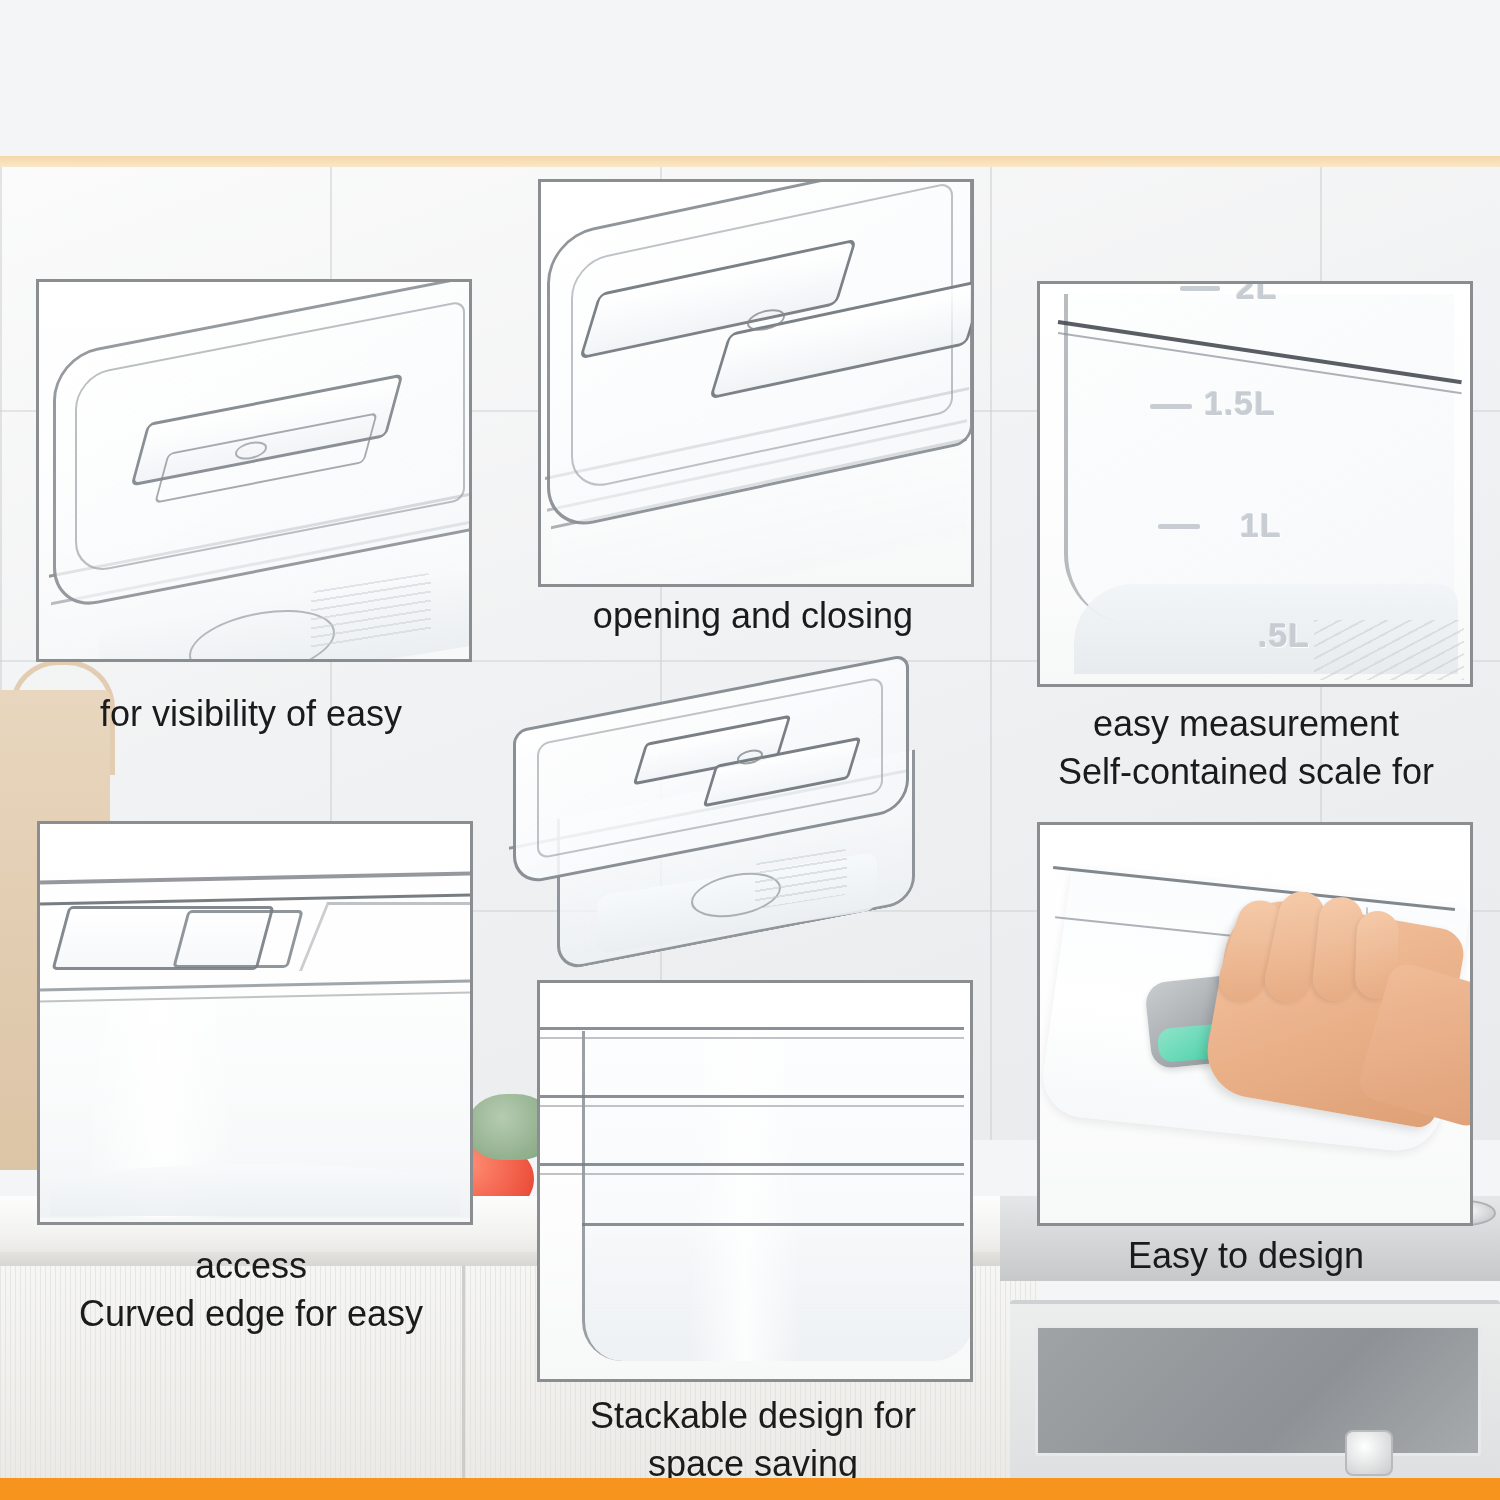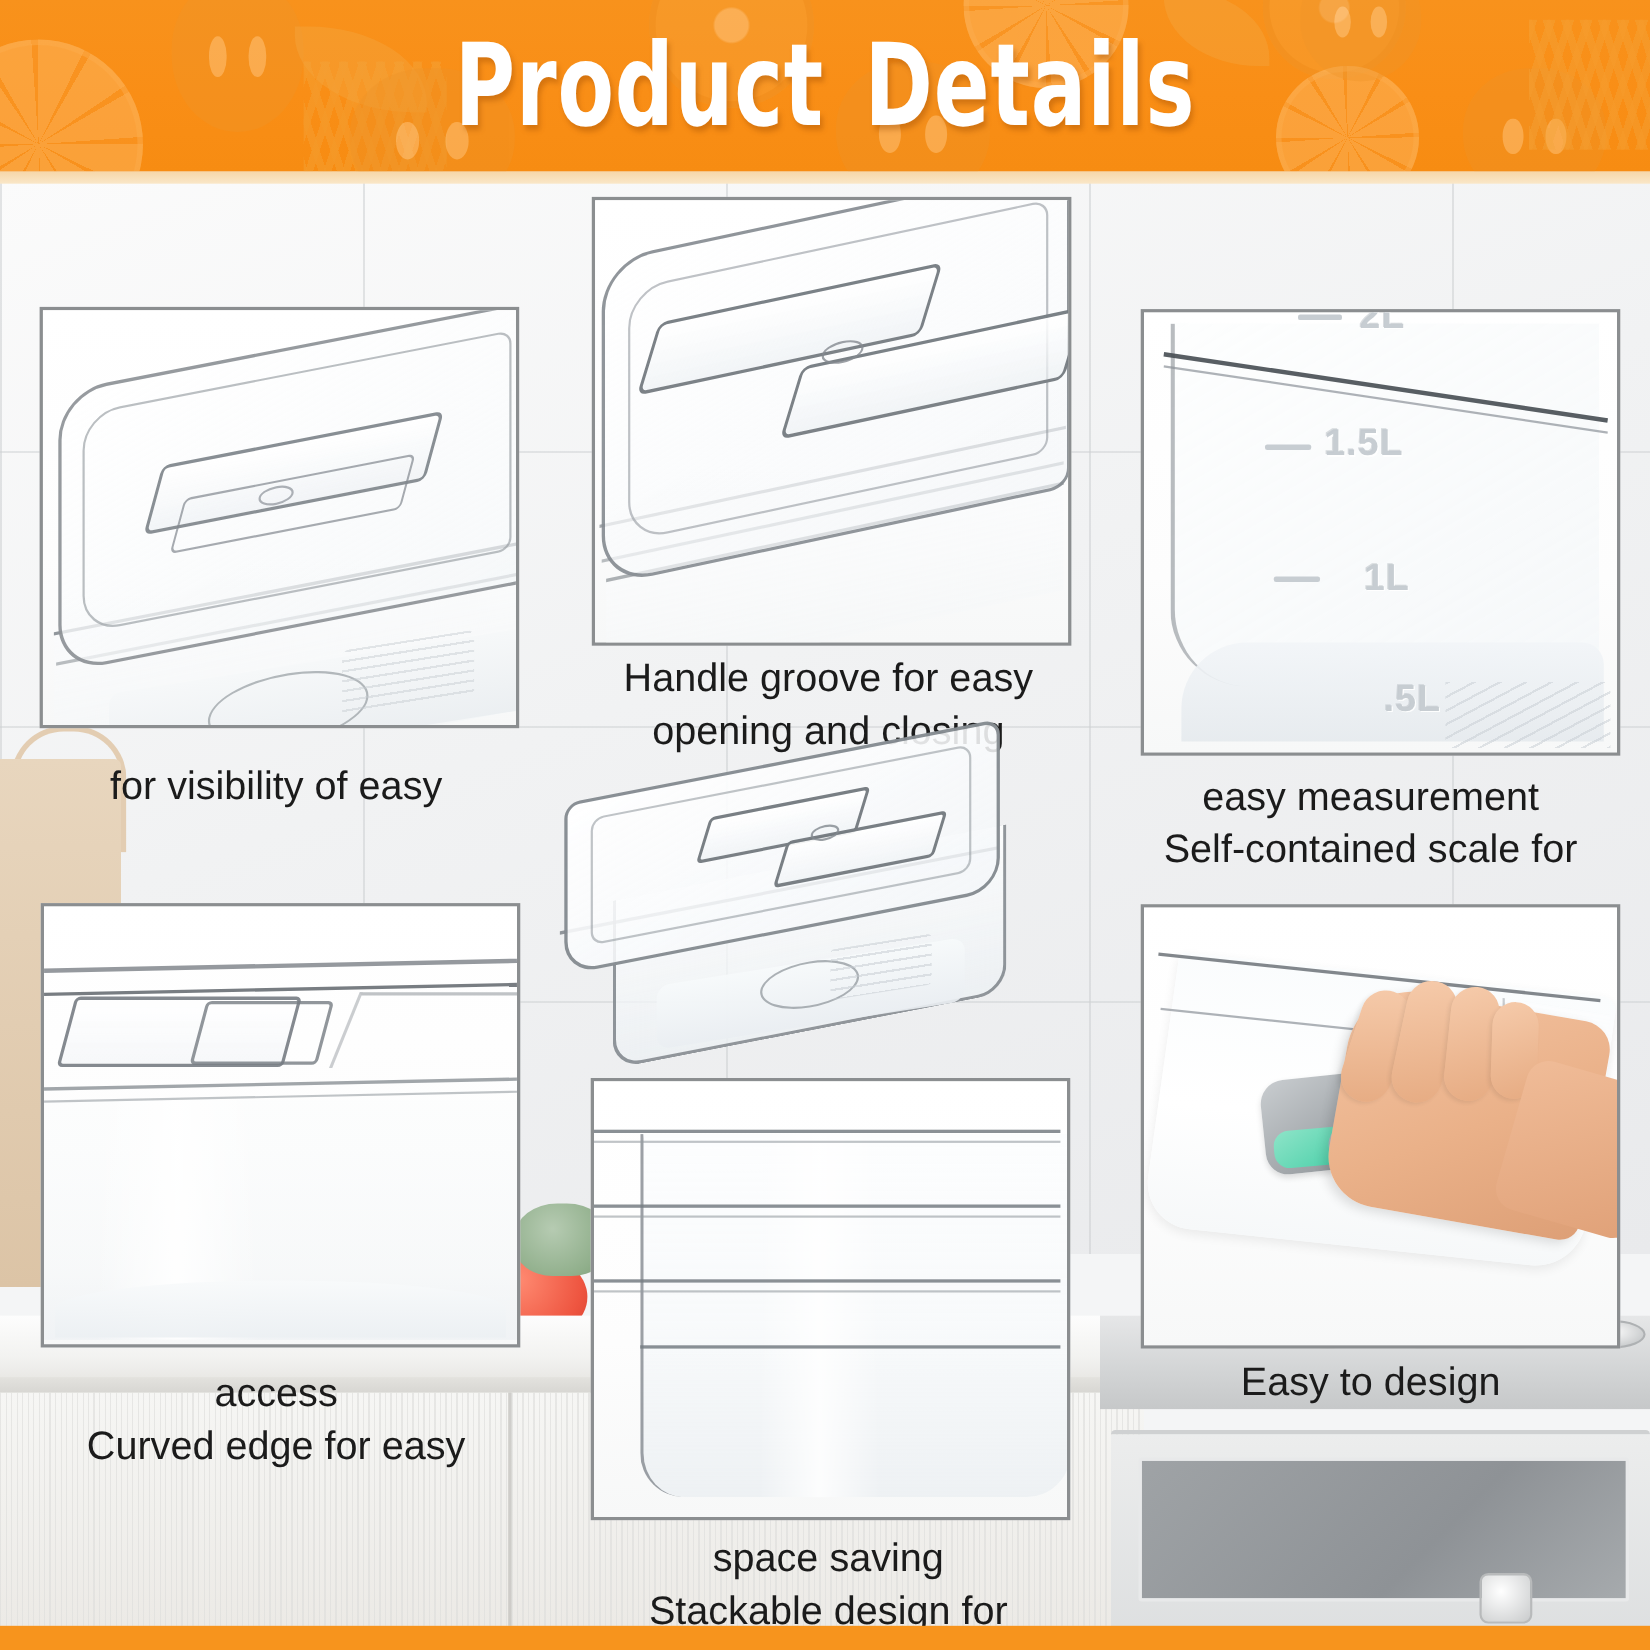--- a/index.html
+++ b/index.html
@@ -462,42 +462,20 @@
     <div class="burner" style="left:1090px;"></div>
     <div class="burner" style="left:1176px;"></div>
     <div class="burner" style="left:1262px;"></div>
     <div class="burner" style="left:1348px;"></div>
     <div class="burner" style="left:1434px;"></div>
     <div class="bg-oven"></div>
     <div class="bg-oven-glass"></div>
     <div class="oven-knob"></div>
   </div>
 
-  <div class="banner">
-    <div class="fruit f-slice" style="left:-60px;top:36px;width:190px;height:190px;"></div>
-    <div class="fruit f-apple" style="left:156px;top:-20px;width:120px;height:140px;"></div>
-    <div class="fruit f-leaf" style="left:268px;top:24px;width:120px;height:78px;"></div>
-    <div class="fruit f-pine" style="left:276px;top:56px;width:130px;height:110px;"></div>
-    <div class="fruit f-apple" style="left:318px;top:62px;width:150px;height:130px;"></div>
-    <div class="fruit f-kiwi" style="left:590px;top:-52px;width:150px;height:150px;"></div>
-    <div class="fruit f-apple" style="left:760px;top:56px;width:140px;height:130px;"></div>
-    <div class="fruit f-slice" style="left:876px;top:-70px;width:150px;height:150px;"></div>
-    <div class="fruit f-leaf" style="left:1058px;top:-10px;width:96px;height:70px;"></div>
-    <div class="fruit f-kiwi" style="left:1148px;top:-58px;width:130px;height:130px;"></div>
-    <div class="fruit f-slice" style="left:1160px;top:60px;width:130px;height:130px;"></div>
-    <div class="fruit f-apple" style="left:1330px;top:62px;width:130px;height:122px;"></div>
-    <div class="fruit f-pine" style="left:1390px;top:18px;width:110px;height:118px;"></div>
-    <div class="fruit f-apple" style="left:1182px;top:-36px;width:110px;height:110px;"></div>
-
-    <div class="banner-title">
-      <span>Product</span>
-      <span class="gap"></span>
-      <span>Details</span>
-    </div>
-  </div>
   <div class="banner-underline"></div>
 
   <div class="panel" style="left:36px;top:279px;width:430px;height:377px;">
     <div class="photo">
       <div class="pan1-body"></div>
       <div class="pan1-rim2"></div>
       <div class="pan1-floor"></div>
       <div class="pan1-plug"></div>
       <div class="pan1-emb"></div>
       <div class="lid1-top"></div>
@@ -517,21 +495,20 @@
       <div class="lid2-rim"></div>
       <div class="lid2-rim2"></div>
       <div class="lid2-outer"></div>
       <div class="lid2-inner"></div>
       <div class="lid2-g1"></div>
       <div class="lid2-g2"></div>
       <div class="lid2-dot"></div>
     </div>
   </div>
   <div class="caption" style="left:510px;top:592px;width:486px;">
-    <div>Handle groove for easy</div>
     <div>opening and closing</div>
   </div>
 
   <div class="panel" style="left:1037px;top:281px;width:430px;height:400px;">
     <div class="photo">
       <div class="scale-wall"></div>
       <div class="scale-rim"></div>
       <div class="scale-rim2"></div>
 
       <div class="tick" style="left:140px;top:2px;width:40px;"></div>
@@ -596,22 +573,22 @@
       <div class="stk" style="top:112px;width:424px;"></div>
       <div class="stk-soft" style="top:122px;width:424px;"></div>
 
       <div class="stk" style="top:180px;width:424px;"></div>
       <div class="stk-soft" style="top:190px;width:424px;"></div>
 
       <div class="stk" style="top:240px;left:42px;width:382px;"></div>
     </div>
   </div>
   <div class="caption" style="left:508px;top:1392px;width:490px;">
+    <div>Stackable design for</div>
     <div>space saving</div>
-    <div>Stackable design for</div>
   </div>
 
   <div class="panel" style="left:1037px;top:822px;width:430px;height:398px;">
     <div class="photo">
       <div class="ec-box"></div>
       <div class="ec-rim"></div>
       <div class="ec-rim2"></div>
       <div class="ec-right"></div>
 
       <div class="cloth-gray"></div>

